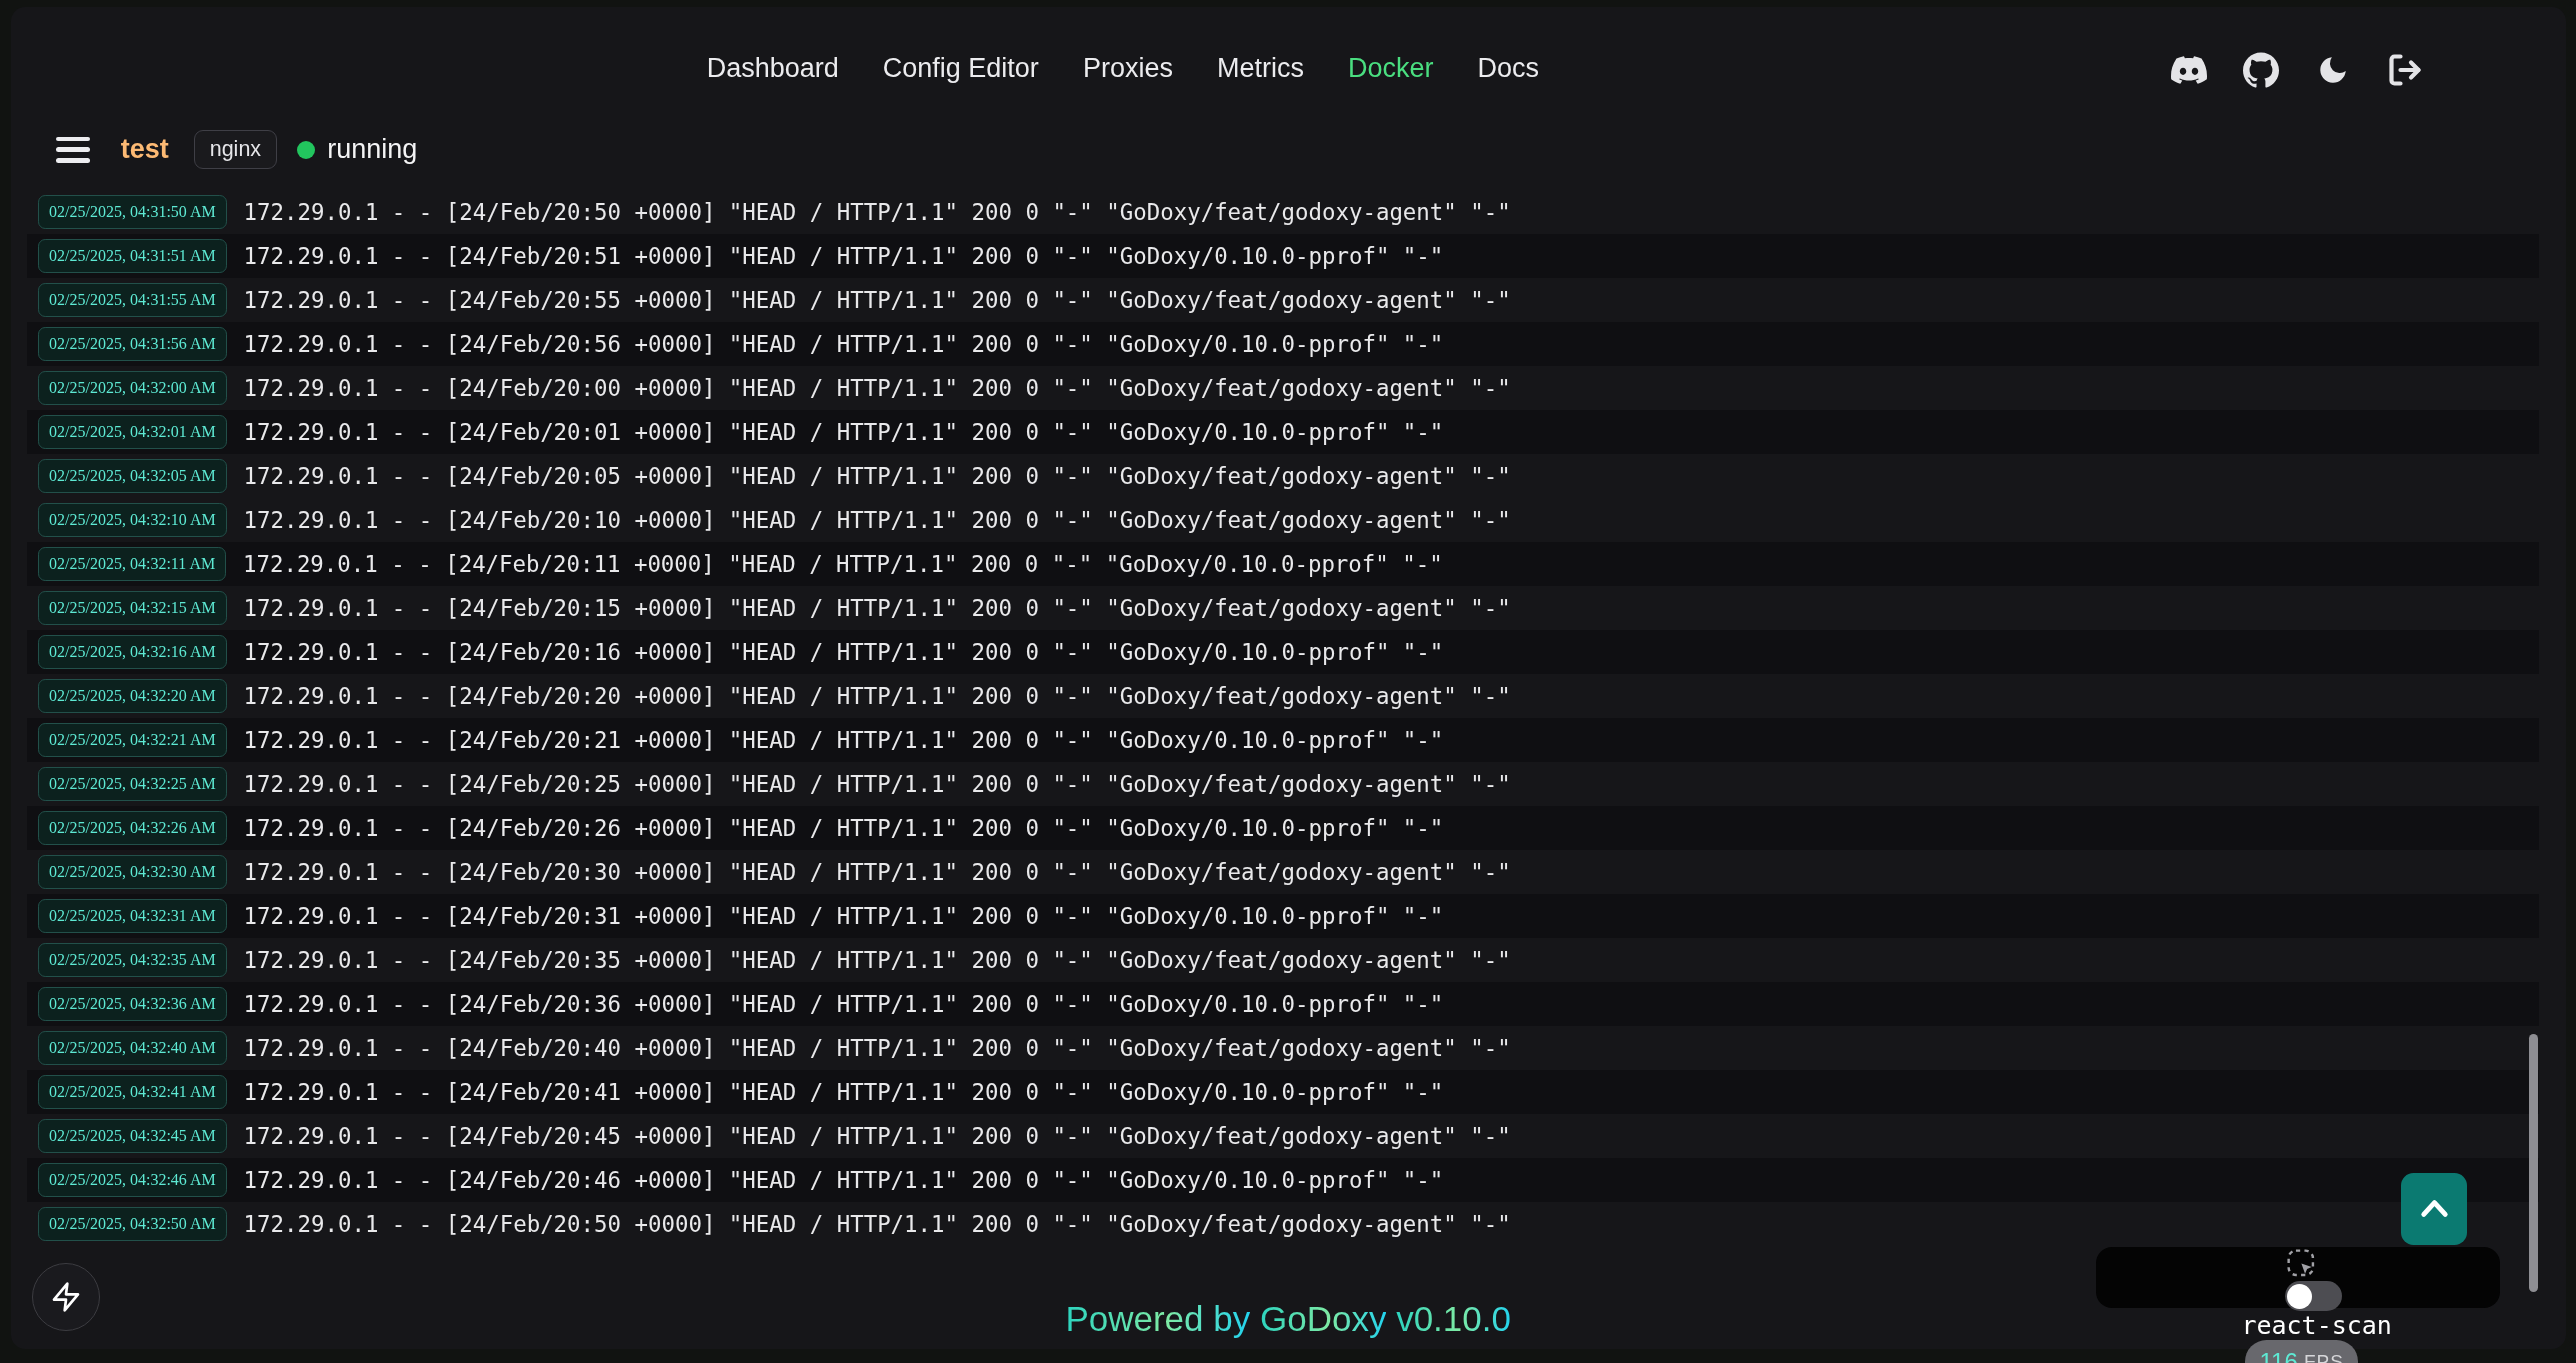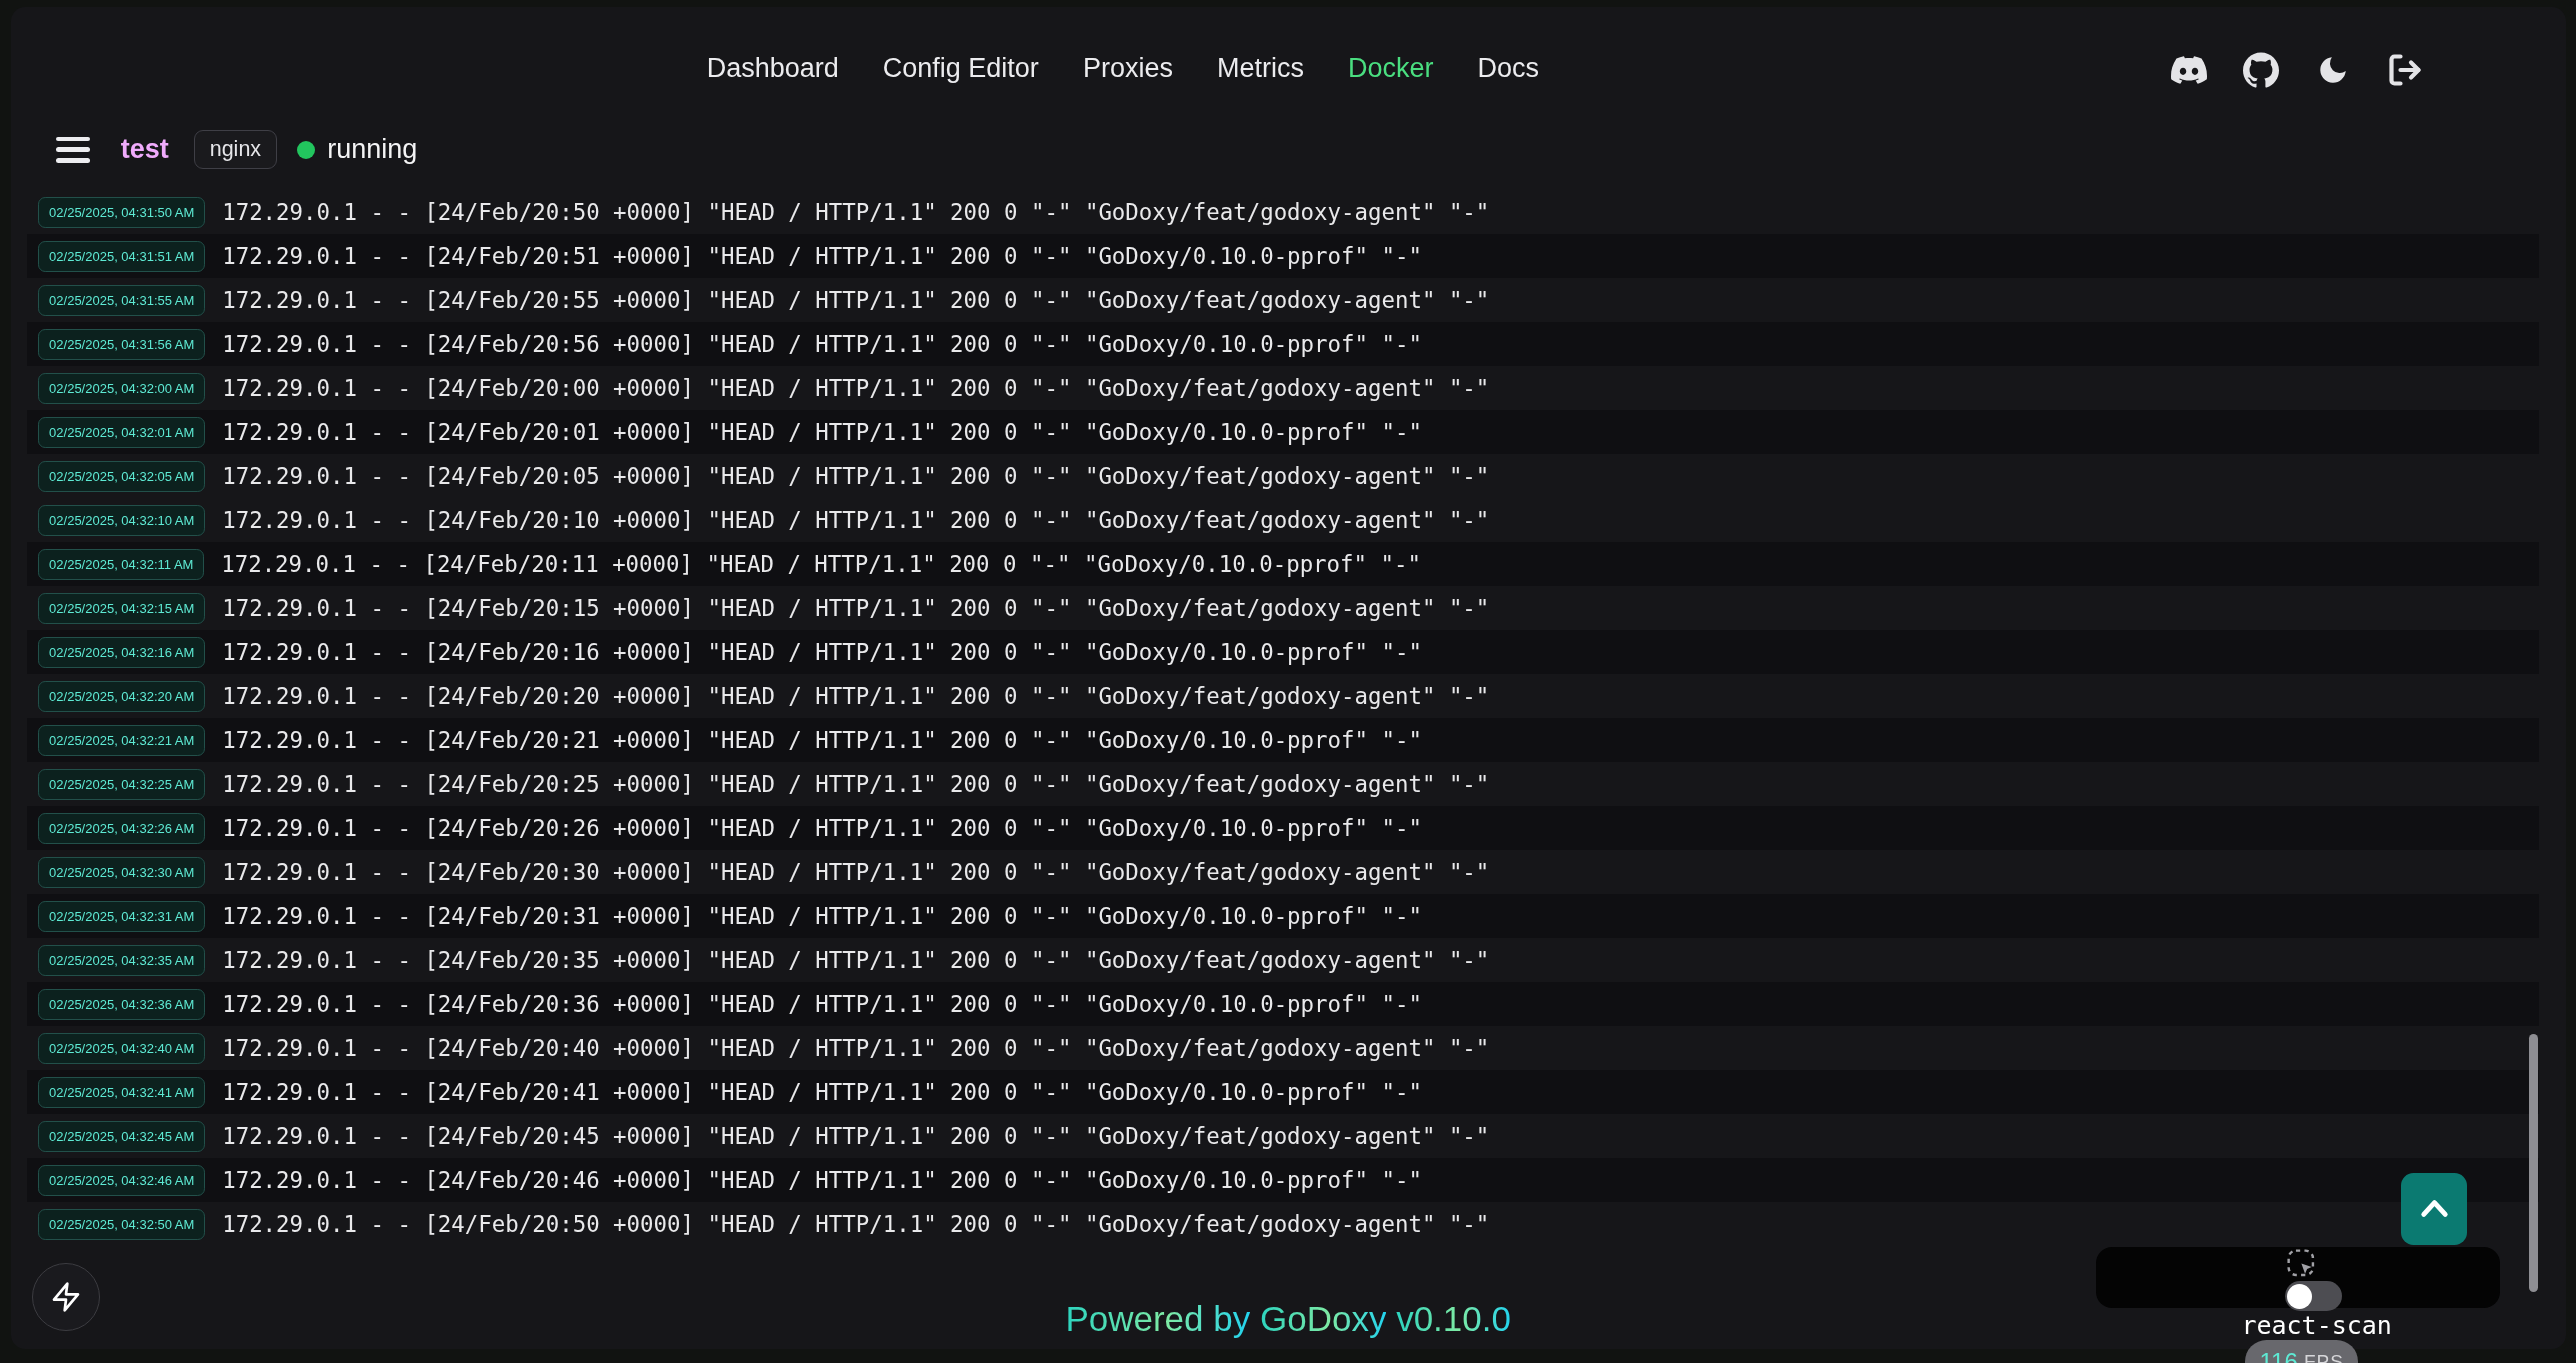--- a/index.html
+++ b/index.html
@@ -27,35 +27,35 @@
   .topnav-icons .icon { width:36px; height:36px; display:flex; align-items:center; justify-content:center; cursor:pointer; }
   .topnav-icons svg { display:block; }
 
   
   .subheader {
     position:absolute; left:45px; top:113px; height:59px;
     display:flex; align-items:center;
   }
   .hamburger { width:36px; height:32px; display:flex; flex-direction:column; justify-content:center; gap:6.3px; cursor:pointer; }
   .hamburger span { display:block; width:34px; height:4.5px; border-radius:2.7px; background:#ededf0; }
-  .container-name { margin-left:29px; font-size:27px; font-weight:600; color:#f0abfc; }
+  .container-name { margin-left:29px; font-size:27px; font-weight:600; color:#fdba74; }
   .image-badge {
     margin-left:25px; font-size:21.5px; color:#e6e6e9;
     border:0.9px solid #3f3f46; border-radius:9px; padding:6.3px 15px;
     background:rgba(255,255,255,0.02);
   }
   .status-dot { margin-left:19.7px; width:18px; height:18px; border-radius:50%; background:var(--status-green,#22c55e); }
   .status-text { margin-left:12.5px; font-size:27px; font-weight:500; color:#f4f4f5; }
 
   
   .loglist { position:absolute; left:16px; top:183px; width:2512px; }
   .log-row { height:44px; display:flex; align-items:center; padding-left:11.6px; gap:17px; }
   .log-row.alt { background:var(--row-alt,#0f0f12); }
   .ts-badge {
-    font-family:Liberation Sans, sans-serif; font-size:13px; line-height:1;
+    font-family:Liberation Serif, serif; font-size:16px; line-height:1;
     color:var(--badge-text,#5eead4); background:var(--badge-bg,#0c211e);
     border:0.9px solid var(--badge-border,#22504a); border-radius:7.2px;
     padding:8px 9.8px; white-space:pre; flex:none;
   }
   .log-msg {
     font-family:"DejaVu Sans Mono", monospace; font-size:22.4px;
     color:#e9e9eb; white-space:pre;
   }
 
   

